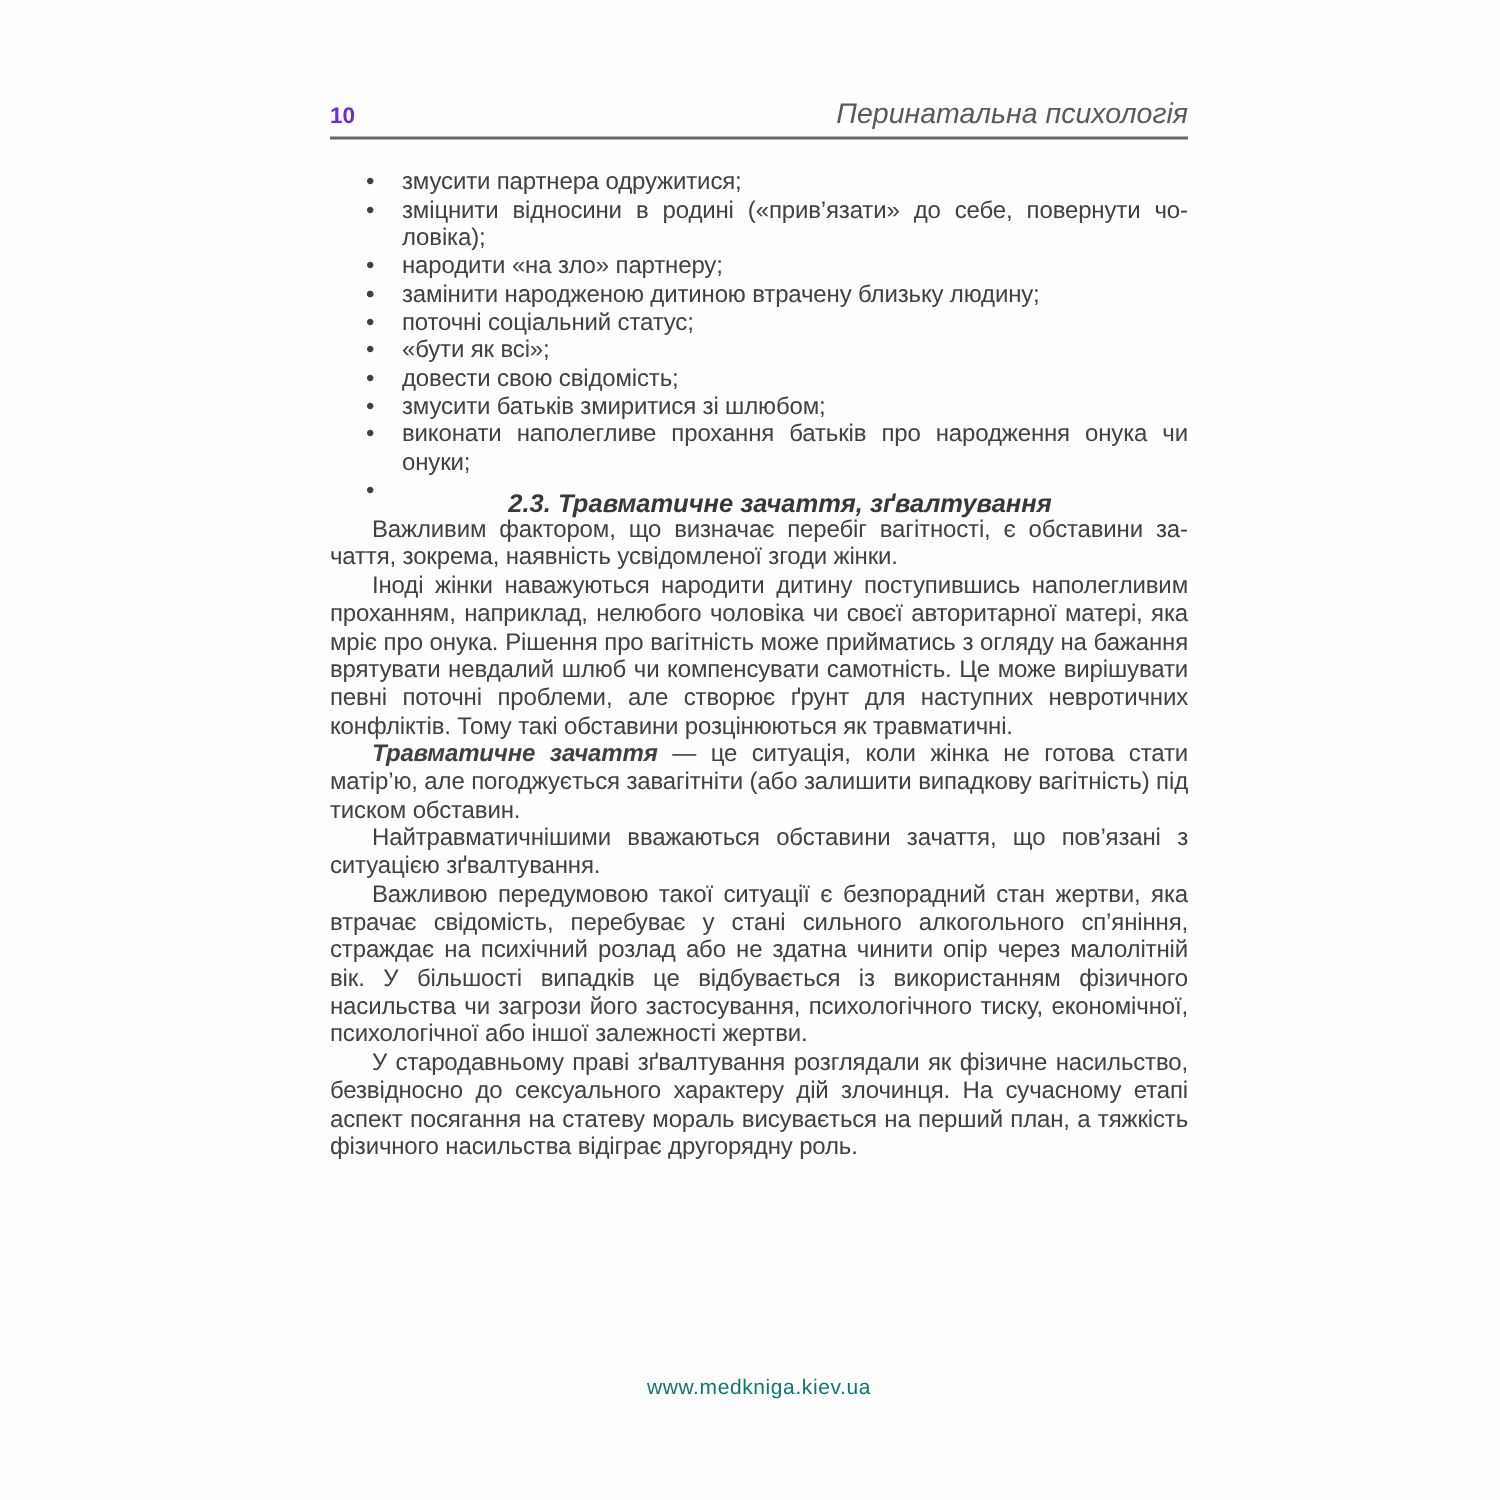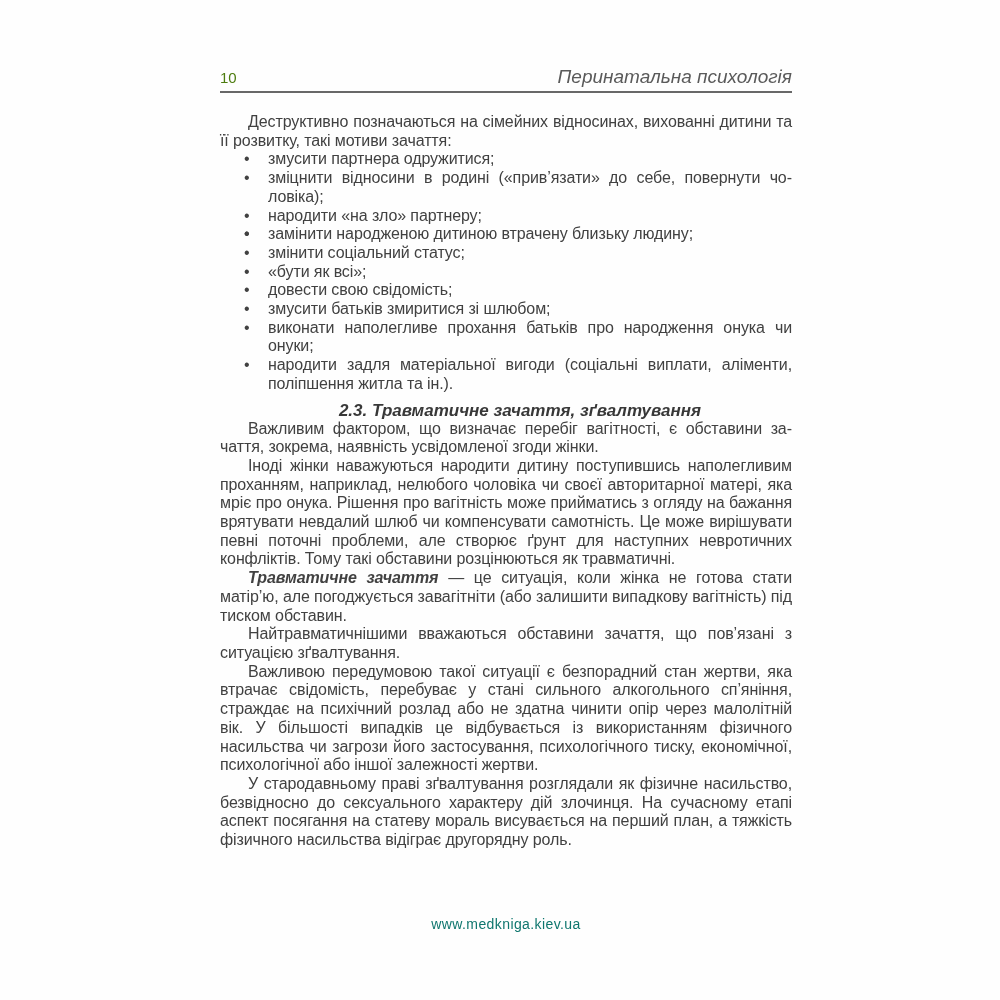--- a/index.html
+++ b/index.html
@@ -27,22 +27,22 @@
   }
   .page-header {
     display: flex;
     justify-content: space-between;
     align-items: baseline;
     border-bottom: 2px solid #686868;
     padding-bottom: 3px;
   }
   .page-number {
     font-size: 15px;
-    font-weight: normal;
-    color: #4d7c0f;
+    font-weight: bold;
+    color: #6d28d9;
   }
   .running-title {
     font-size: 19px;
     font-style: italic;
     color: #5a5a5a;
   }
   .body-text {
     margin-top: 20px;
     font-size: 16px;
     line-height: 18.7px;
@@ -102,34 +102,33 @@
 <div class="page">
   <div class="content">
 
     <div class="page-header">
       <span class="page-number">10</span>
       <span class="running-title">Перинатальна психологія</span>
     </div>
 
     <div class="body-text">
 
-      <p class="indent">Деструктивно позначаються на сімейних відносинах, вихованні дитини та її розвитку, такі мотиви зачаття:</p>
 
       <ul class="motives">
         <li><span class="bullet-marker">•</span><span>змусити партнера одружитися;</span></li>
         <li><span class="bullet-marker">•</span><span>зміцнити відносини в родині («прив’язати» до себе, повернути чо­ловіка);</span></li>
         <li><span class="bullet-marker">•</span><span>народити «на зло» партнеру;</span></li>
         <li><span class="bullet-marker">•</span></li>
         <li><span class="bullet-marker">•</span><span>замінити народженою дитиною втрачену близьку людину;</span></li>
-        <li><span class="bullet-marker">•</span><span>змінити соціальний статус;</span></li>
+        <li><span class="bullet-marker">•</span><span>поточні соціальний статус;</span></li>
         <li><span class="bullet-marker">•</span><span>«бути як всі»;</span></li>
         <li><span class="bullet-marker">•</span><span>довести свою свідомість;</span></li>
         <li><span class="bullet-marker">•</span><span>змусити батьків змиритися зі шлюбом;</span></li>
         <li><span class="bullet-marker">•</span><span>виконати наполегливе прохання батьків про народження онука чи онуки;</span></li>
-        <li><span class="bullet-marker">•</span><span>народити задля матеріальної вигоди (соціальні виплати, аліменти, поліпшення житла та ін.).</span></li>
+        <li><span class="bullet-marker">•</span></li>
       </ul>
 
       <h2 class="section-heading">2.3. Травматичне зачаття, зґвалтування</h2>
 
       <p class="indent">Важливим фактором, що визначає перебіг вагітності, є обставини за­чаття, зокрема, наявність усвідомленої згоди жінки.</p>
       <p class="indent">Іноді жінки наважуються народити дитину поступившись наполегли­вим проханням, наприклад, нелюбого чоловіка чи своєї авторитарної ма­тері, яка мріє про онука. Рішення про вагітність може прийматись з огля­ду на бажання врятувати невдалий шлюб чи компенсувати самотність. Це може вирішувати певні поточні проблеми, але створює ґрунт для на­ступних невротичних конфліктів. Тому такі обставини розцінюються як травматичні.</p>
 
       <p class="indent"><span class="lead">Травматичне зачаття</span><span> — це ситуація, коли жінка не готова стати матір’ю, але погоджується завагітніти (або залишити випадкову вагіт­ність) під тиском обставин.</span></p>
 
       <p class="indent">Найтравматичнішими вважаються обставини зачаття, що пов’язані з ситуацією зґвалтування.</p>

